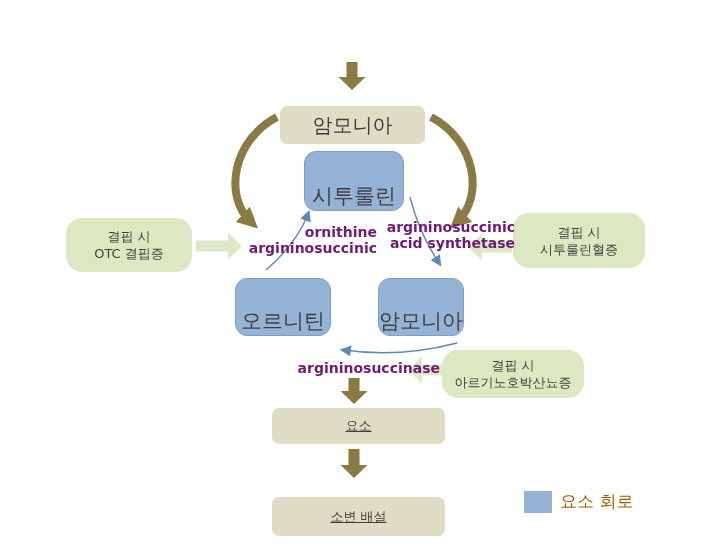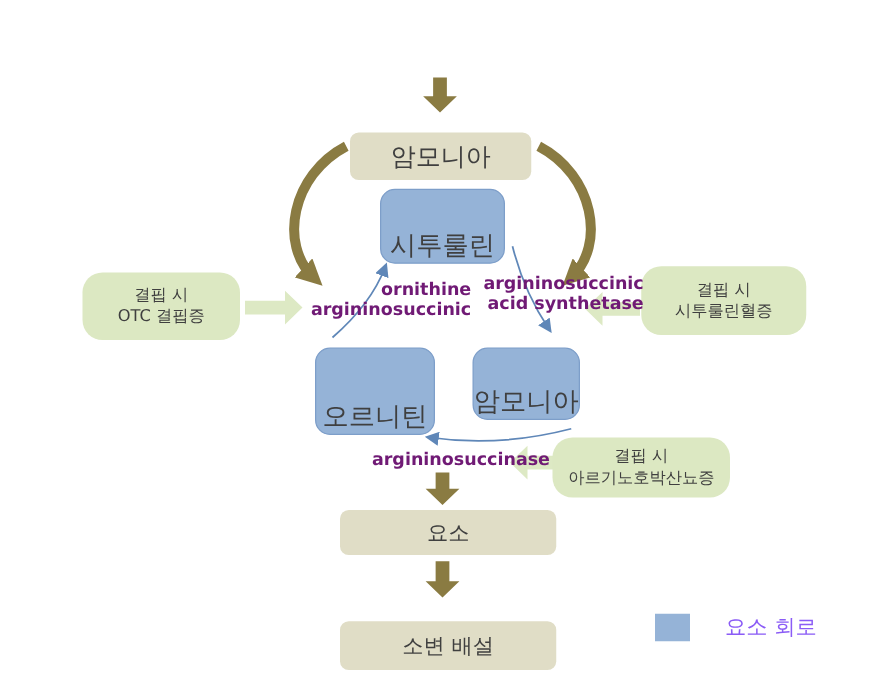--- a/index.html
+++ b/index.html
@@ -19,22 +19,22 @@
   .green{ background:#dce8c2; font-size:13px; line-height:17px;border-radius:16px; }
   .enzyme {
     position:absolute; text-align:right; font-size:14px; line-height:16px;
     color:#701a75;
     font-weight:bold;
   }
   .legend { position:absolute; display:flex; align-items:center; }
   .legend .swatch {
     width:28px; height:22px; background:#95b3d7;
   }
-  .legend .legend-label { margin-left:28px; font-size:17px; color:#8b5cf6; }
-  .small-tan { font-size:17px; }
+  .legend .legend-label { margin-left:8px; font-size:17px; color:#a16207; }
+  .small-tan { font-size:13px;text-decoration:underline; }
 </style>
 </head>
 <body>
 
 <div class="stage">
 
   <svg class="arrow-layer" width="712" height="544" viewBox="0 0 712 544">
     <defs>
       <marker id="arrowOlive" markerWidth="2.6" markerHeight="2.6" refX="1.4" refY="1.3" orient="auto">
         <path d="M0,0 L2.6,1.3 L0,2.6 Z" fill="#8a7b42"></path>
@@ -62,21 +62,21 @@
 
 
   <div class="box tan" style="left:280px;top:106px;width:145px;height:38px">
     <span>암모니아</span>
   </div>
 
   <div class="box blue" style="left:304px;top:151px;width:100px;height:60px">
     <span>시투룰린</span>
   </div>
 
-  <div class="box blue" style="left:252px;top:278px;width:96px;height:70px">
+  <div class="box blue" style="left:235px;top:278px;width:96px;height:58px">
     <span>오르니틴</span>
   </div>
 
   <div class="box blue" style="left:378px;top:278px;width:86px;height:58px">
     <span>암모니아</span>
   </div>
 
   <div class="box green" style="left:66px;top:218px;width:126px;height:54px">
     <span>결핍 시</span>
     <span>OTC 결핍증</span>

